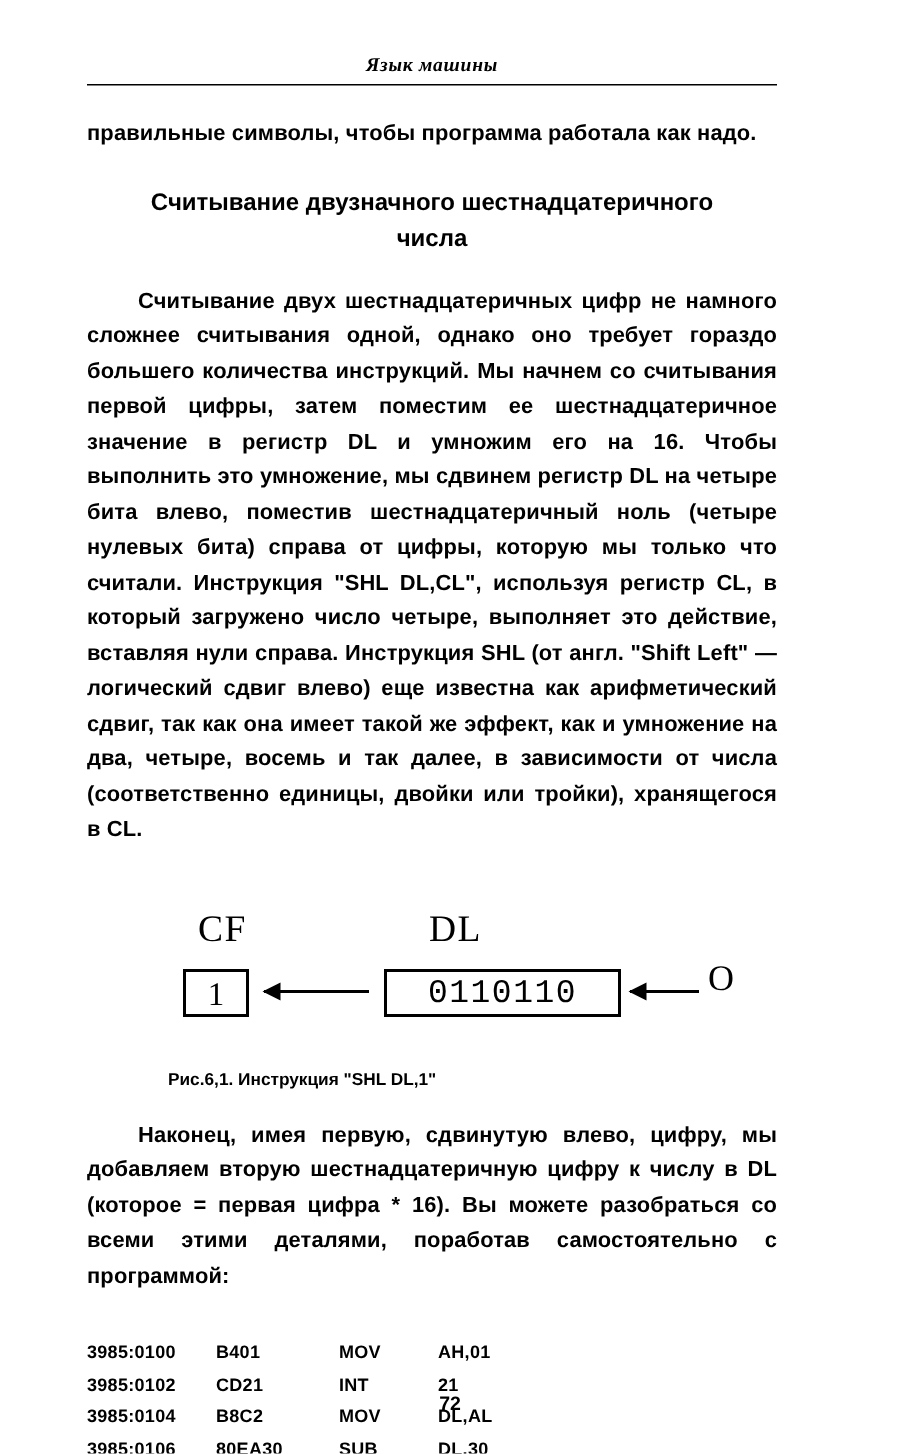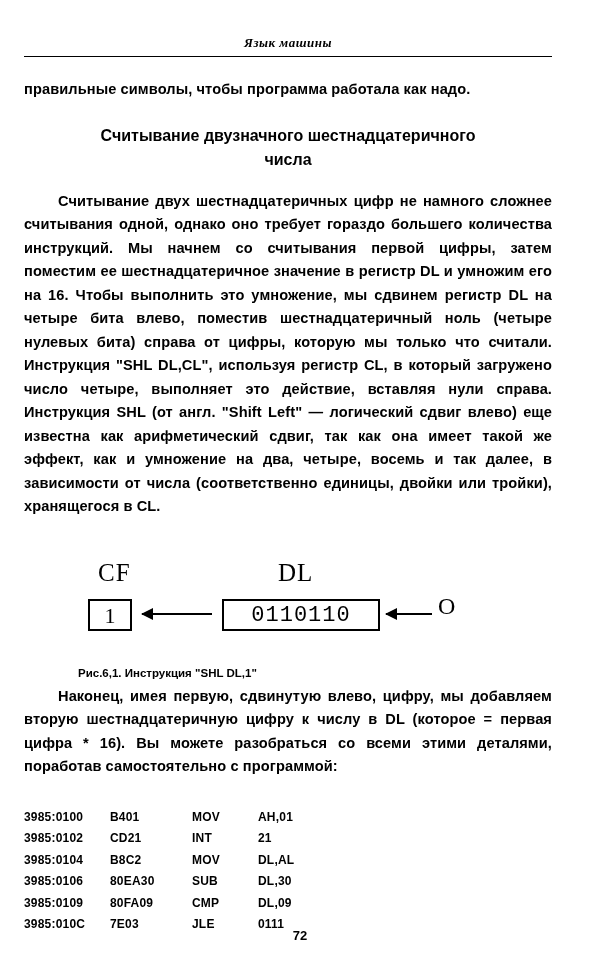--- a/index.html
+++ b/index.html
@@ -12,21 +12,21 @@
     background: #ffffff;
     font-family: "Liberation Serif", serif;
     color: #000000;
     overflow: hidden;
   }
   .page {
     position: relative;
     width: 576px;
     height: 969px;
     box-sizing: border-box;
-    padding: 0 24px;
+    padding: 0 58px;
   }
   .header {
     text-align: center;
     font-family: "Liberation Serif", serif;
     font-weight: bold;
     font-style: italic;
     font-size: 13px;
     letter-spacing: 0.5px;
     padding-top: 35px;
   }
@@ -69,21 +69,20 @@
   }
   .fig-label-cf {
     position: absolute;
     left: 74px;
     top: 0;
   }
   .fig-label-dl {
     position: absolute;
     left: 228px;
     top: 0;
-    margin-left: 26px;
   }
   .fig-row {
     position: absolute;
     top: 40px;
     left: 0;
     width: 484px;
     height: 40px;
   }
   .box-cf {
     position: absolute;
@@ -211,21 +210,21 @@
       <div class="box-cf">1</div>
       <div class="arrow-left-1"></div>
       <div class="box-dl">0110110</div>
       <div class="arrow-left-2"></div>
       <div class="zero-label">O</div>
     </div>
   </div>
 
   <div class="fig-caption">Рис.6,1. Инструкция "SHL DL,1"</div>
 
-  <p class="body-text indent" style="margin-top:6px;">Наконец, имея первую, сдвинутую влево, цифру, мы добавляем вторую шестнадцатеричную цифру к числу в DL (которое = первая цифра * 16). Вы можете разобраться со всеми этими деталями, поработав самостоятельно с программой:</p>
+  <p class="body-text indent" style="margin-top:20px;">Наконец, имея первую, сдвинутую влево, цифру, мы добавляем вторую шестнадцатеричную цифру к числу в DL (которое = первая цифра * 16). Вы можете разобраться со всеми этими деталями, поработав самостоятельно с программой:</p>
 
   <div class="code-block">
     <div class="code-row">
       <span class="c-addr">3985:0100</span>
       <span class="c-bytes">B401</span>
       <span class="c-mnem">MOV</span>
       <span class="c-ops">AH,01</span>
     </div>
     <div class="code-row">
       <span class="c-addr">3985:0102</span>

